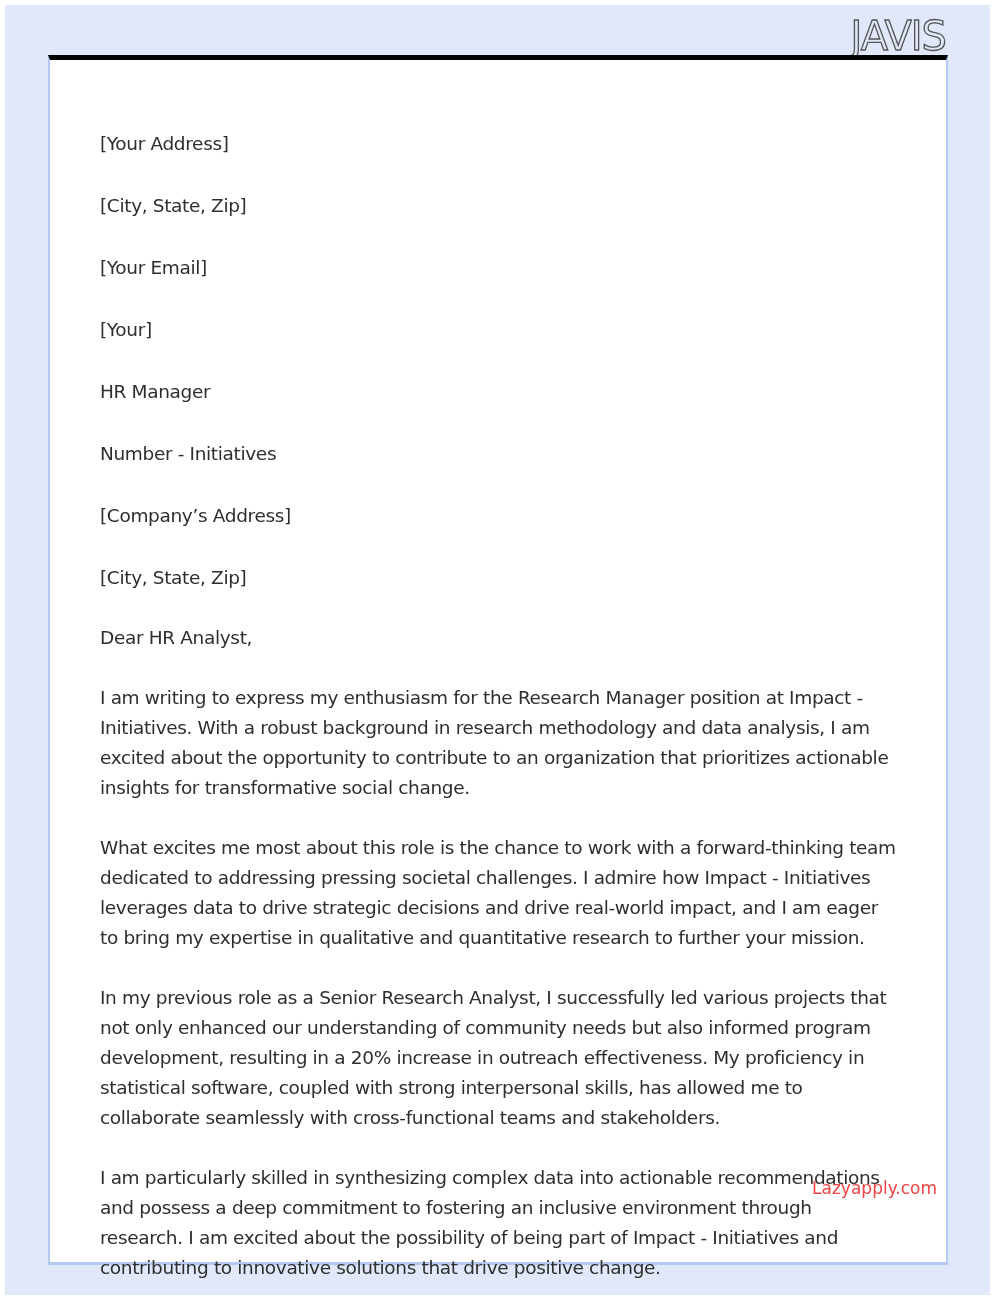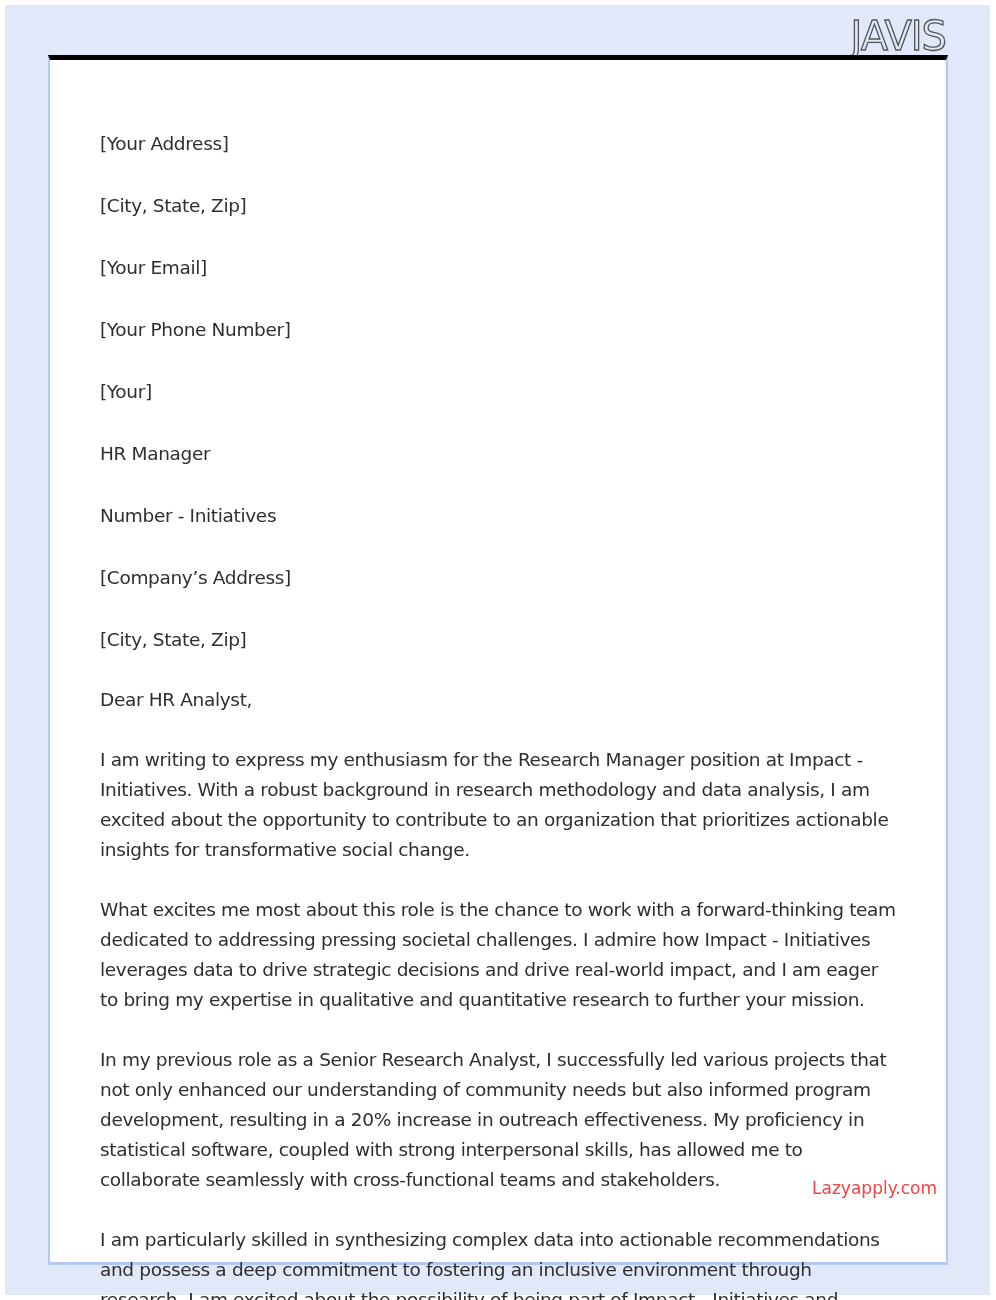--- a/index.html
+++ b/index.html
@@ -40,21 +40,20 @@
 
 <div class="outer"></div>
 <div class="brand">JAVIS</div>
 <div class="card"></div>
 
 <div class="letter">
   <p>
     <span class="line">[Your Address]</span>
     <span class="line">[City, State, Zip]</span>
     <span class="line">[Your Email]</span>
-    <span class="line">[Your Phone Number]</span>
     <span class="line">[Your]</span>
   </p>
   <p>
     <span class="line">HR Manager</span>
     <span class="line">Number - Initiatives</span>
     <span class="line">[Company’s Address]</span>
     <span class="line">[City, State, Zip]</span>
   </p>
   <p>Dear HR Analyst,</p>
   <p>I am writing to express my enthusiasm for the Research Manager position at Impact - Initiatives. With a robust background in research methodology and data analysis, I am excited about the opportunity to contribute to an organization that prioritizes actionable insights for transformative social change.</p>

